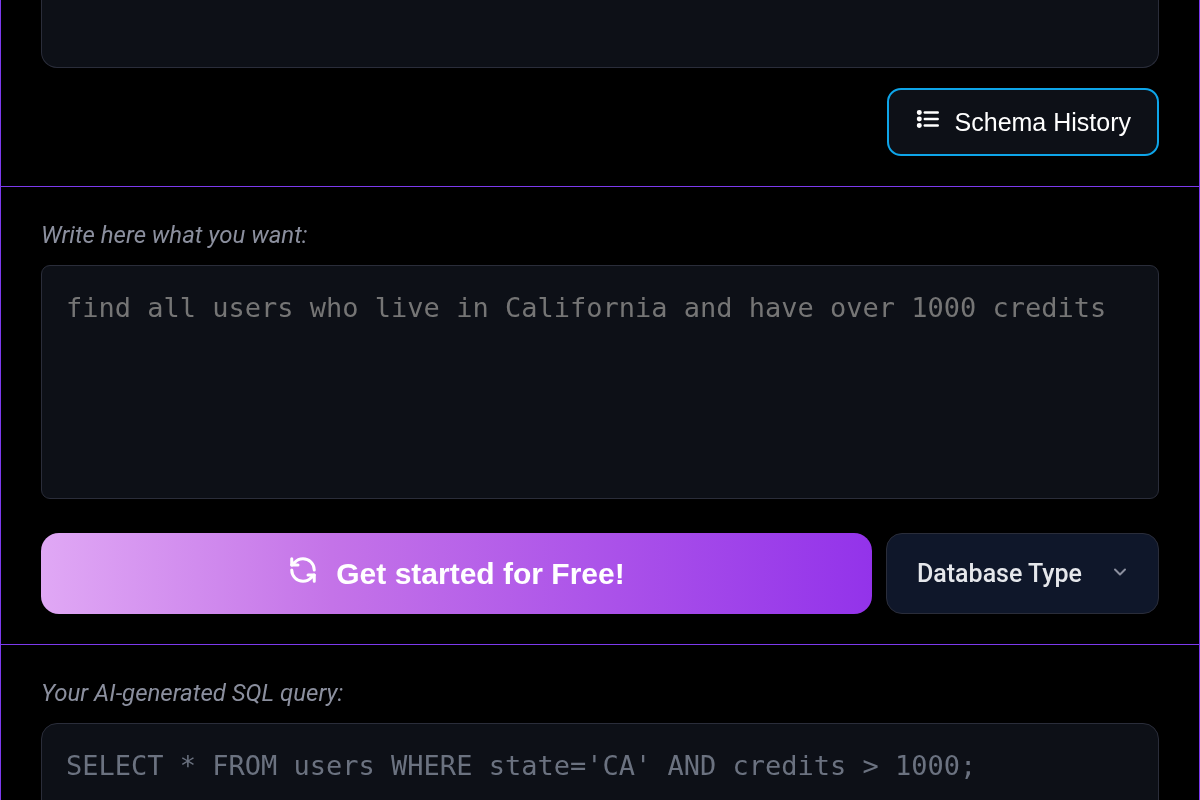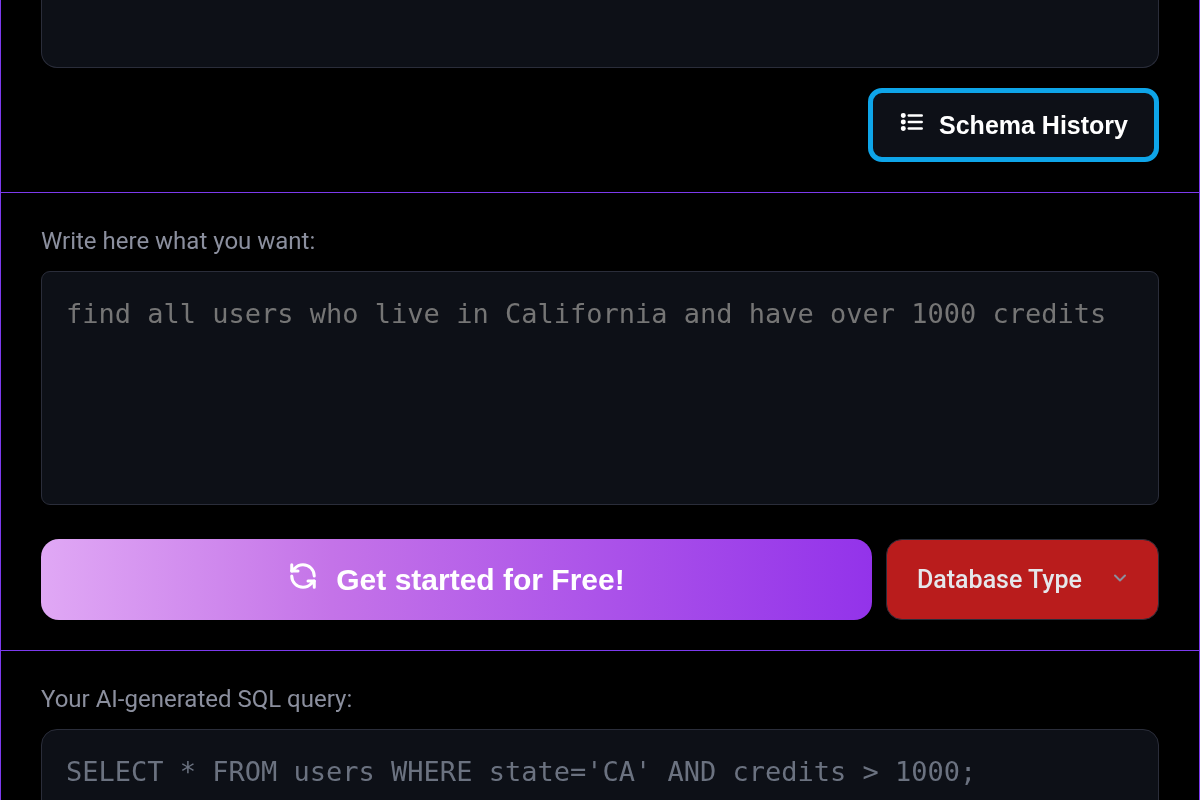--- a/index.html
+++ b/index.html
@@ -29,41 +29,42 @@
 .schema-history-row {
   display: flex;
   justify-content: flex-end;
   padding: 20px 40px 30px 40px;
 }
 .schema-history-btn {
   display: flex;
   align-items: center;
   gap: 14px;
   background: #0d1017;
-  border: 5px solid #0ea5e9;
+  border: 2px solid #0ea5e9;
   border-radius: 14px;
   padding: 16px 26px;
   color: #fff;
   font-size: 25px;
-  font-weight: 700;
+  font-weight: 400;
   cursor: pointer;
 }
 .divider {
   height: 1px;
   background: #7c3aed;
   width: 100%;
 }
 .section {
   padding: 34px 40px 30px 40px;
 }
 .section-label {
   color: #8b8f9e;
   font-size: 24px;
   font-weight: 400;
   margin-bottom: 16px;
+  font-style: italic;
 }
 .text-input {
   width: 100%;
   min-height: 234px;
   background: #0d1017;
   border: 1px solid #2a2d3a;
   border-radius: 9px;
   padding: 22px 24px;
   color: #6b7280;
   font-family: ui-monospace, "SF Mono", Menlo, Monaco, Consolas, monospace;
@@ -88,21 +89,21 @@
   padding: 22px 30px;
   color: #fff;
   font-size: 30px;
   font-weight: 700;
   cursor: pointer;
 }
 .db-type-select {
   display: flex;
   align-items: center;
   gap: 28px;
-  background: #b91c1c;
+  background: #0f172a;
   border: 1px solid #2a2d3a;
   border-radius: 16px;
   padding: 22px 28px 22px 30px;
   color: #e5e7eb;
   font-size: 25px;
   font-weight: 500;
   cursor: pointer;
   white-space: nowrap;
 }
 .output-box {

